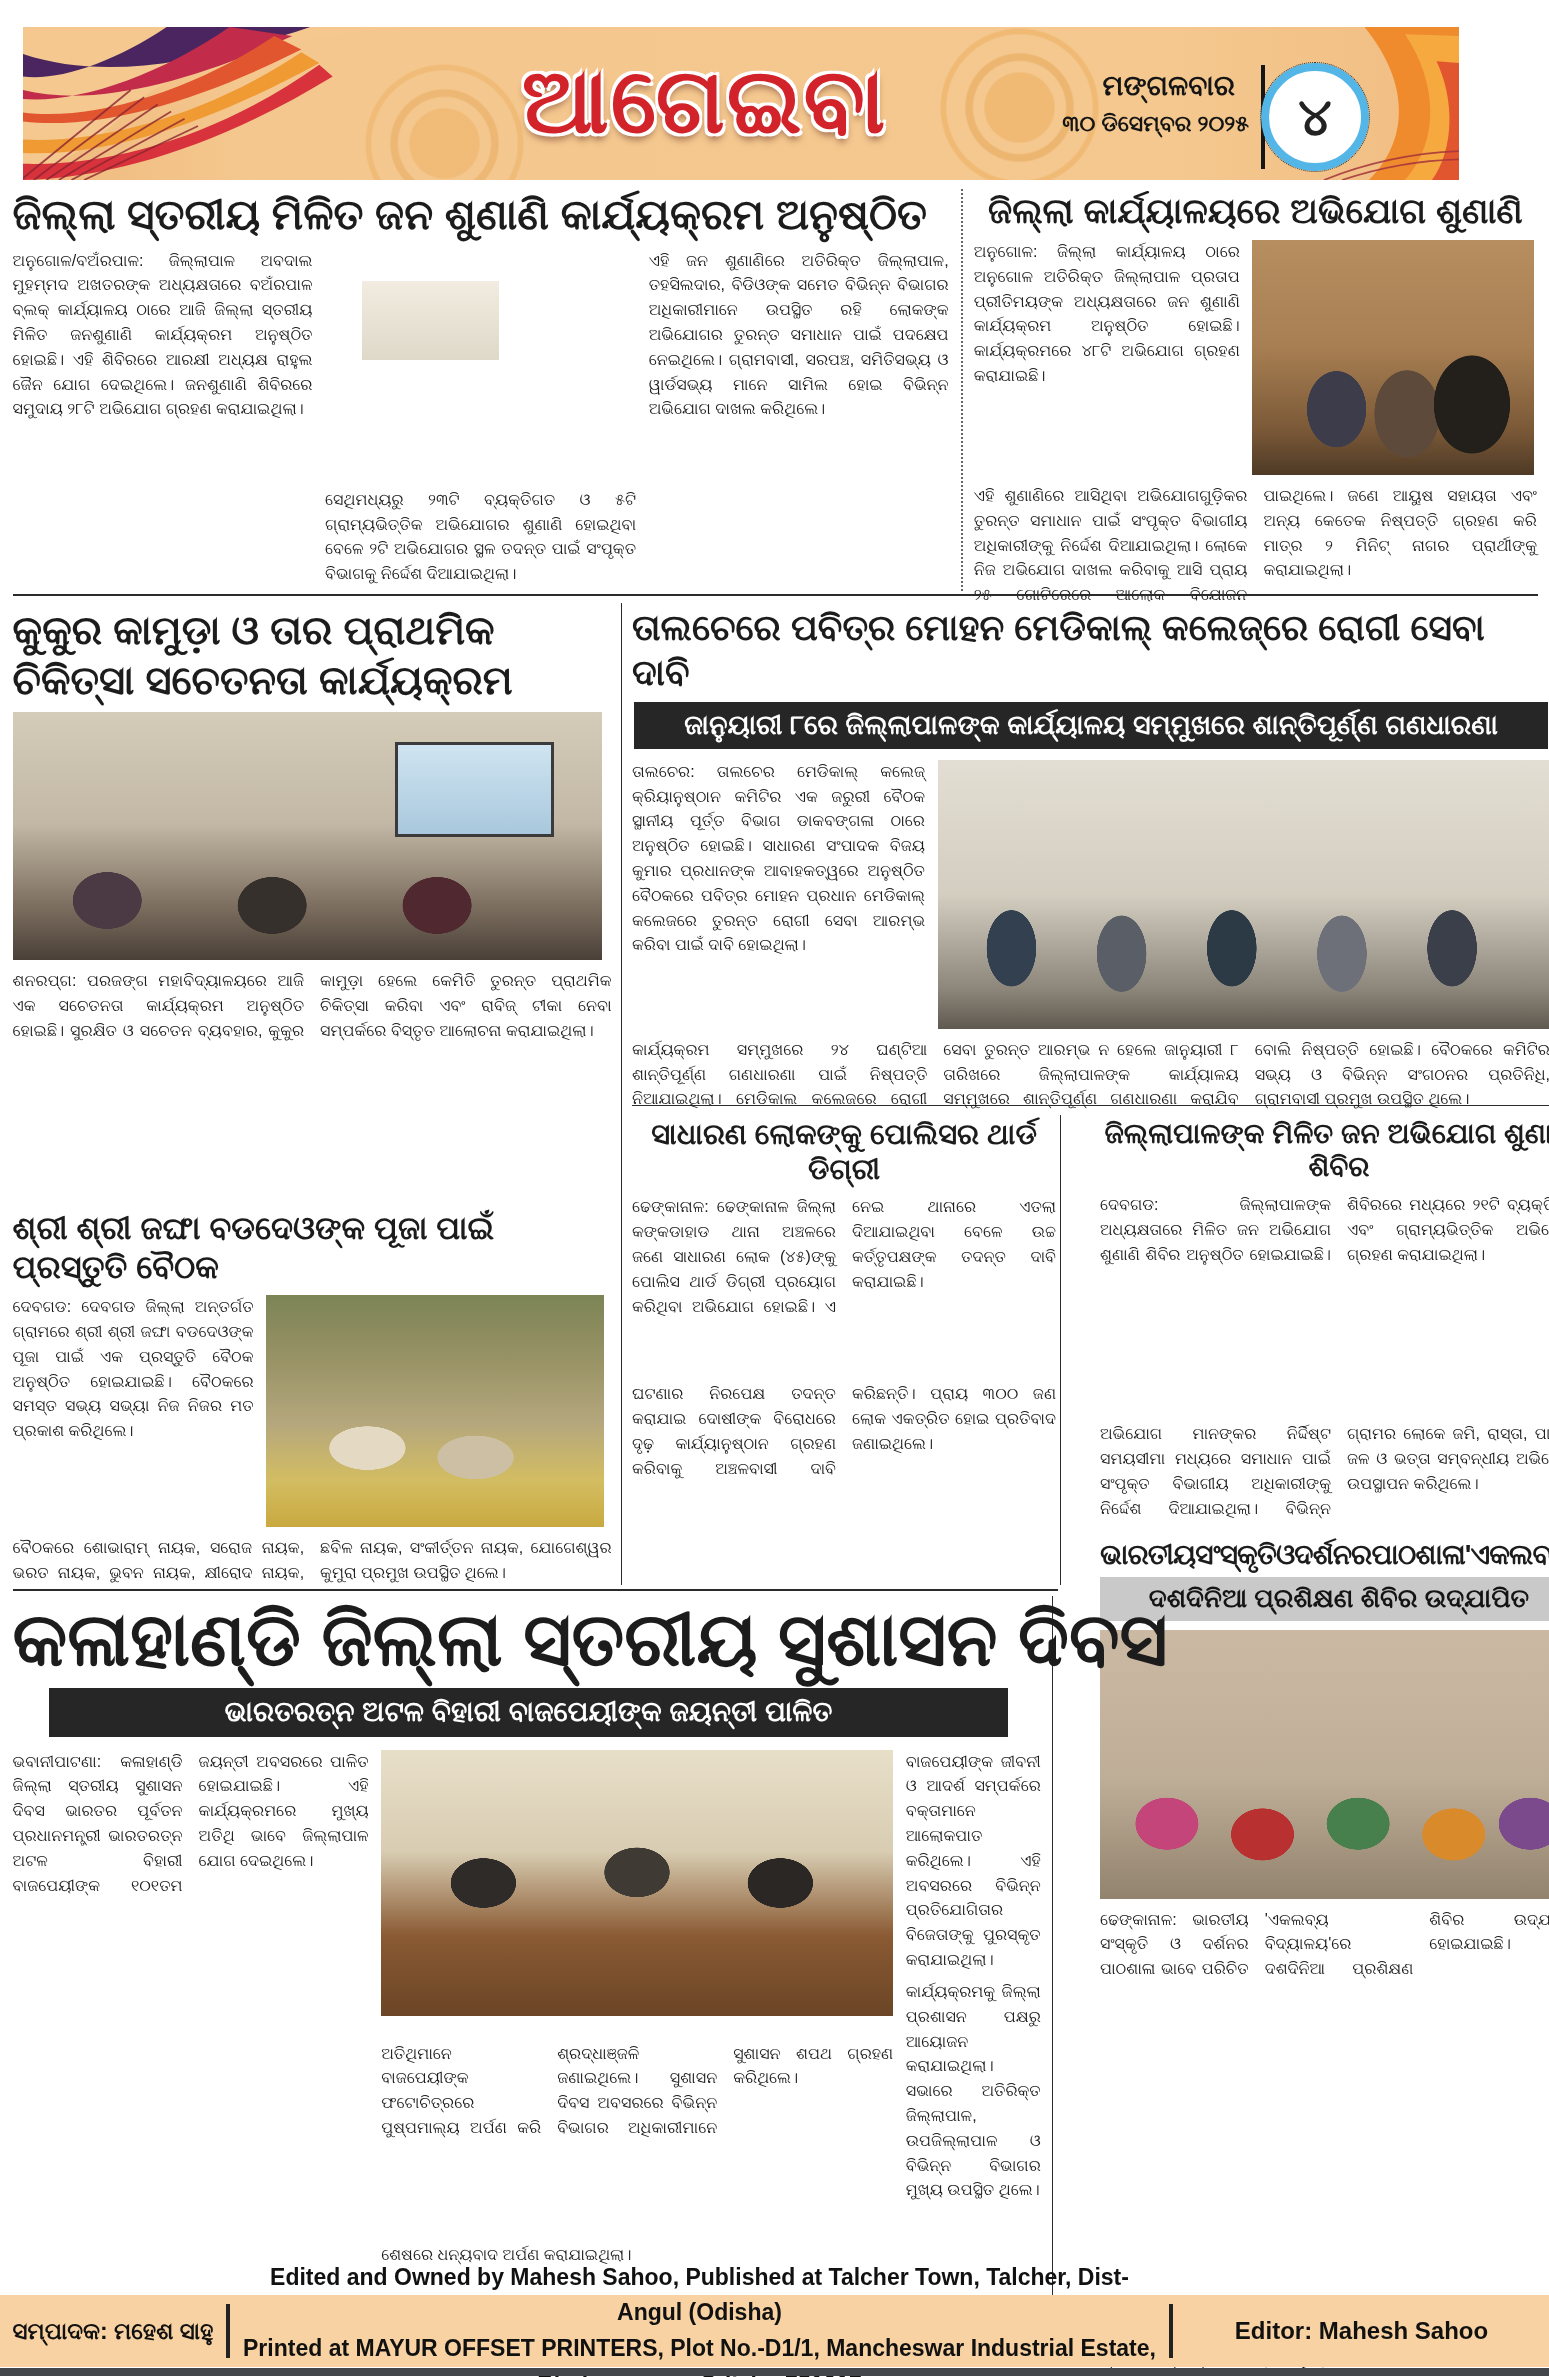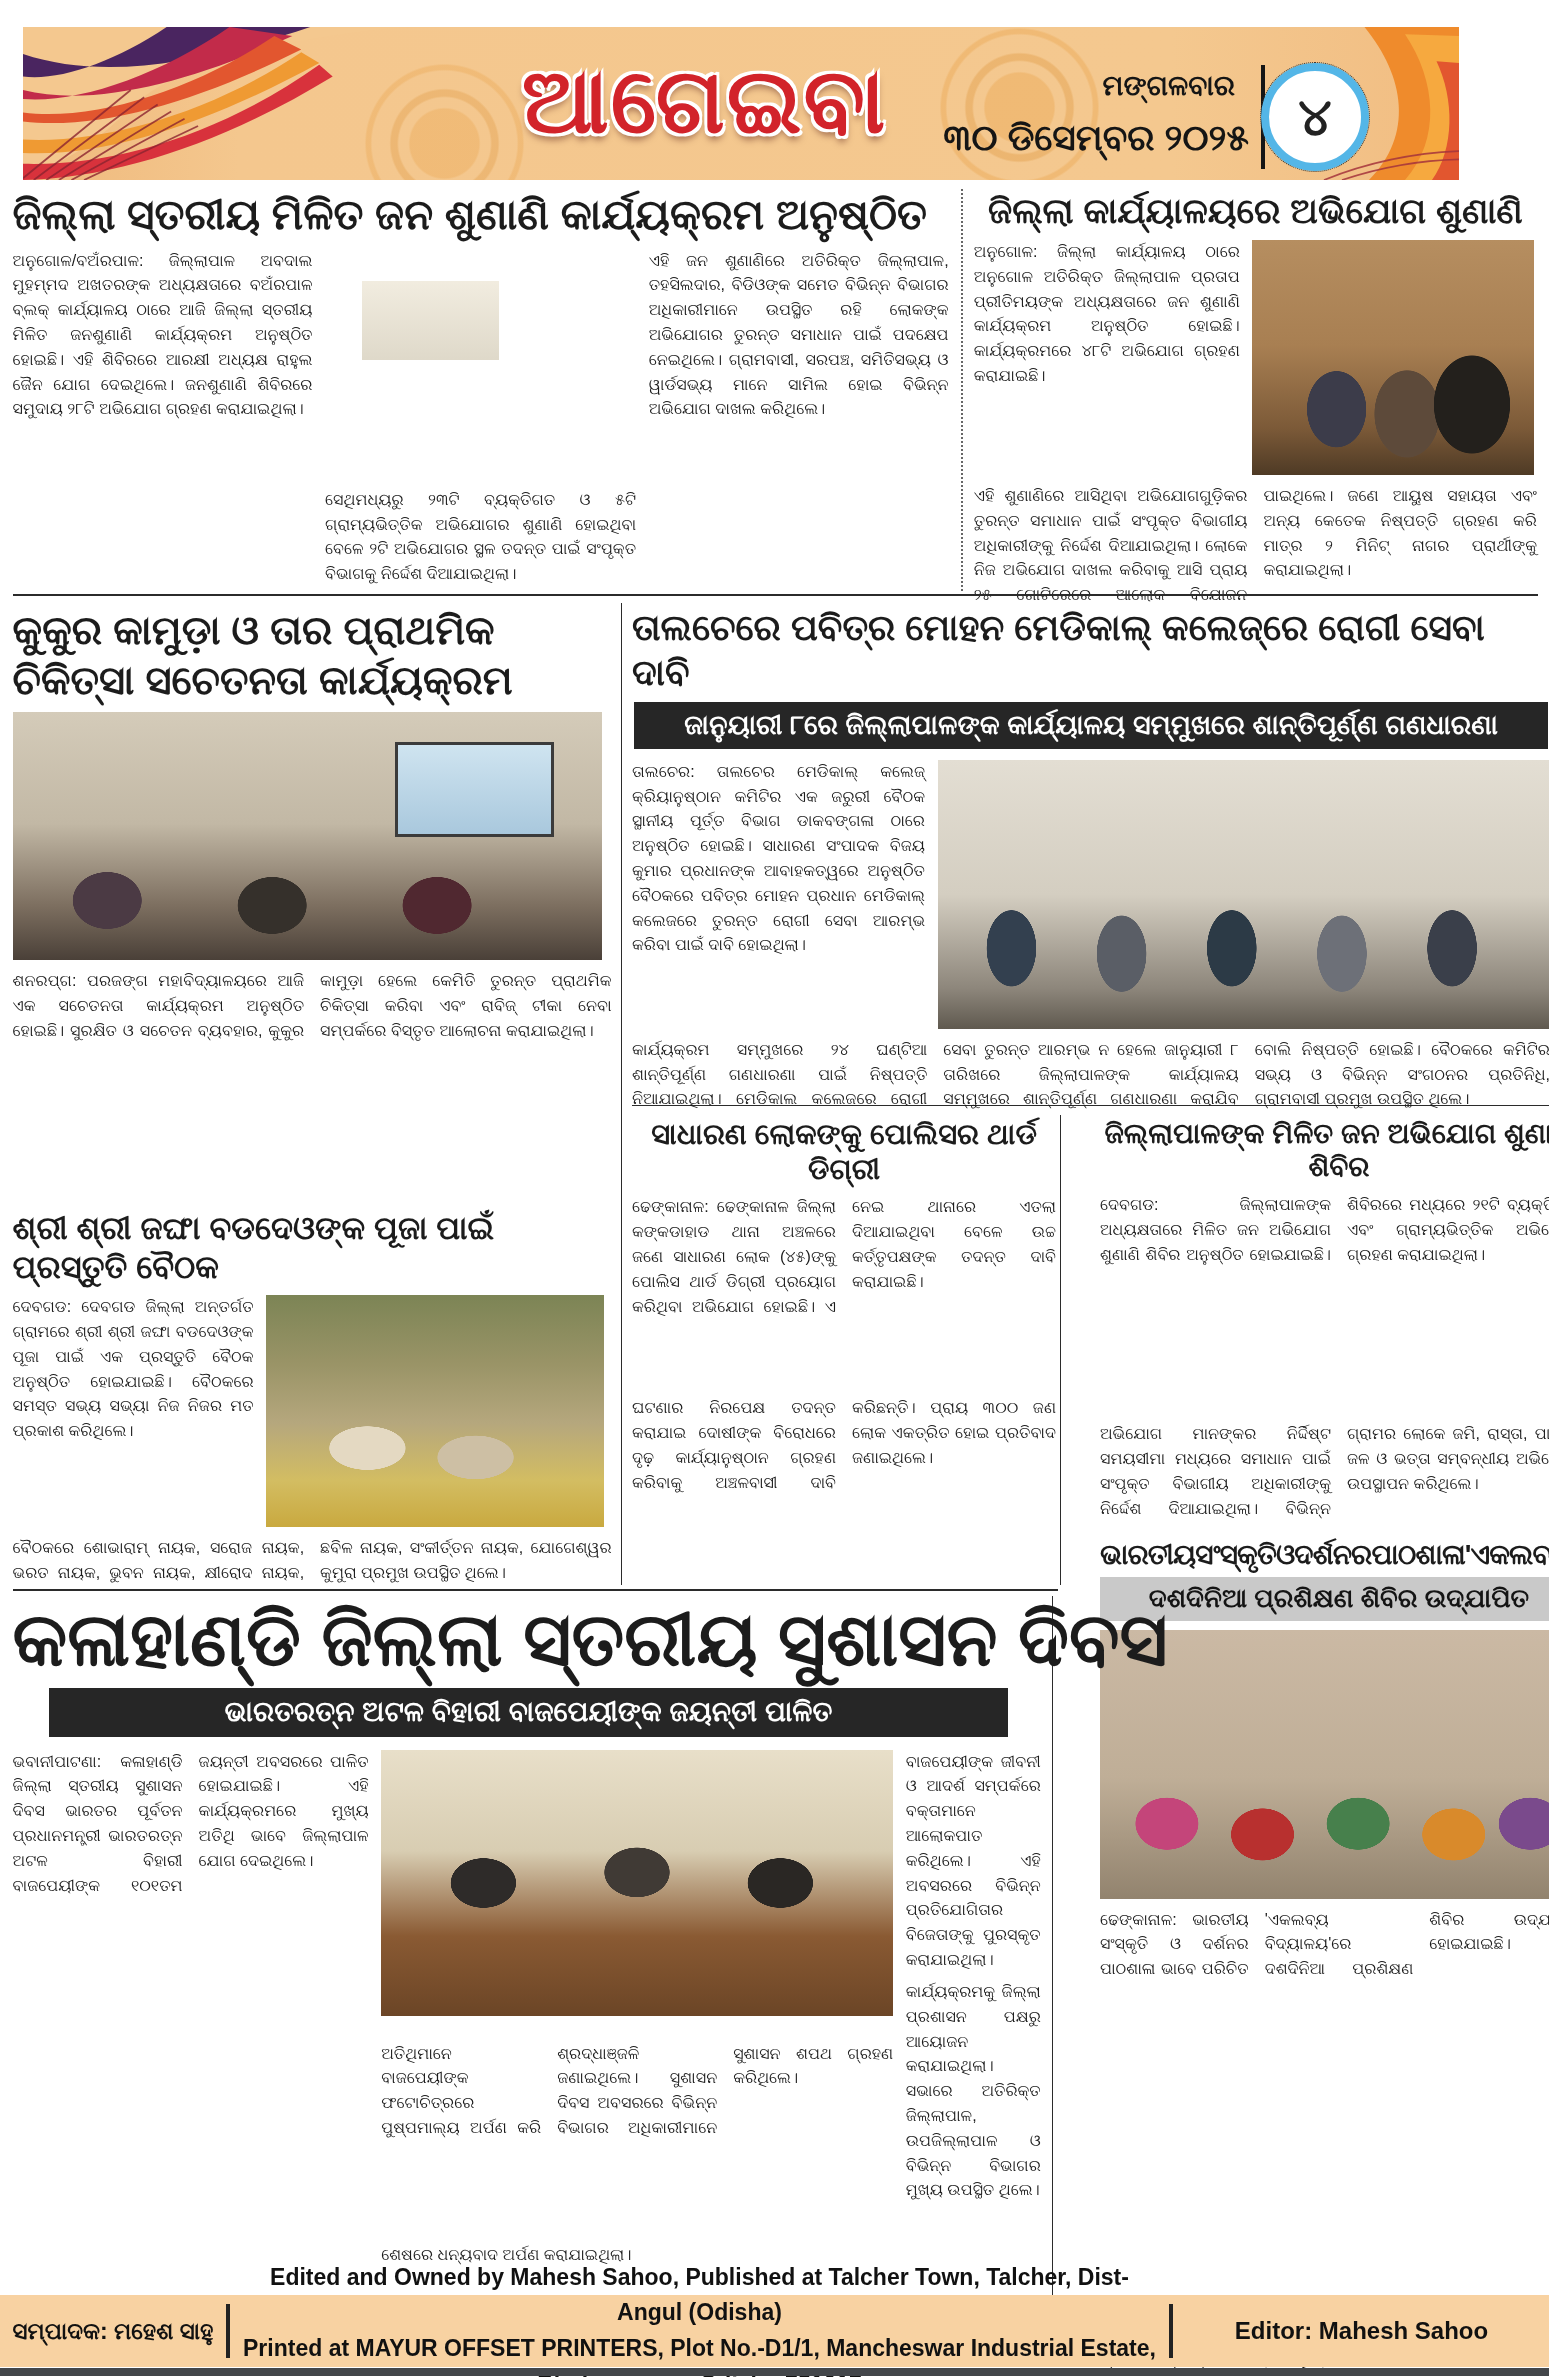--- a/index.html
+++ b/index.html
@@ -15,21 +15,21 @@
             opacity:.35;}
   .masthead::after{content:"";position:absolute;right:305px;top:-54px;width:269px;height:269px;border-radius:50%;
             background:radial-gradient(circle,#eaa54e 0 18%,transparent 19% 24%,#e09a43 25% 28%,transparent 29% 38%,#eaa54e 39% 41%,transparent 42%);
             opacity:.4;}
   .mast-wave{position:absolute;left:0;top:0;height:153px;width:386px;}
   .mast-flame{position:absolute;right:0;top:0;height:153px;width:189px;}
   .mast-title{position:absolute;left:50%;top:23px;transform:translateX(-60%);
               font-size:90px;font-weight:800;color:#d2232a;letter-spacing:1.8px;z-index:3;
               text-shadow:-2.7px -2.7px 0 #fff,2.7px -2.7px 0 #fff,-2.7px 2.7px 0 #fff,2.7px 2.7px 0 #fff,0 6.3px 7.2px rgba(70,10,10,.5);}
   .mast-day{position:absolute;right:224px;top:43px;font-size:28px;font-weight:700;color:#151515;z-index:3;}
-  .mast-date{position:absolute;right:210px;top:90px;font-size:36px;font-weight:700;color:#151515;z-index:3;}
+  .mast-date{position:absolute;right:210px;top:84px;font-size:22px;font-weight:700;color:#151515;z-index:3;}
   .mast-divider{position:absolute;right:194px;top:38px;width:3.6px;height:104px;background:#151515;z-index:3;}
   .mast-page-circle{position:absolute;right:90px;top:36px;width:92px;height:92px;border-radius:50%;
               background:#ffffff;border:8px solid #54b6e7;outline:1.8px dotted #333;
               display:flex;align-items:center;justify-content:center;
               font-size:52px;font-weight:700;color:#222;z-index:3;}
 
   
   .h-xl{font-size:42px;font-weight:700;line-height:1.12;text-align:left;margin:1.8px 0 10.8px 0;}
   .h-lg{font-size:35px;font-weight:700;line-height:1.15;text-align:center;margin:1.8px 0 9px 0;}
   .h-md{font-size:36px;font-weight:700;line-height:1.25;text-align:left;margin:1.8px 0 7.2px 0;}
@@ -193,21 +193,21 @@
     <div class="flexrow">
       <div class="body-text" style="width:293px;">ତାଲଚେର: ତାଲଚେର ମେଡିକାଲ୍ କଲେଜ୍ କ୍ରିୟାନୁଷ୍ଠାନ କମିଟିର ଏକ ଜରୁରୀ ବୈଠକ ସ୍ଥାନୀୟ ପୂର୍ତ୍ତ ବିଭାଗ ଡାକବଙ୍ଗଳା ଠାରେ ଅନୁଷ୍ଠିତ ହୋଇଛି। ସାଧାରଣ ସଂପାଦକ ବିଜୟ କୁମାର ପ୍ରଧାନଙ୍କ ଆବାହକତ୍ୱରେ ଅନୁଷ୍ଠିତ ବୈଠକରେ ପବିତ୍ର ମୋହନ ପ୍ରଧାନ ମେଡିକାଲ୍ କଲେଜରେ ତୁରନ୍ତ ରୋଗୀ ସେବା ଆରମ୍ଭ କରିବା ପାଇଁ ଦାବି ହୋଇଥିଲା।</div>
       <div class="photo ph-group" style="flex:1;height:269px;"></div>
     </div>
     <div class="body-text cols-3" style="margin-top:9px;">କାର୍ଯ୍ୟକ୍ରମ ସମ୍ମୁଖରେ ୨୪ ଘଣ୍ଟିଆ ଶାନ୍ତିପୂର୍ଣ୍ଣ ଗଣଧାରଣା ପାଇଁ ନିଷ୍ପତ୍ତି ନିଆଯାଇଥିଲା। ମେଡିକାଲ କଲେଜରେ ରୋଗୀ ସେବା ତୁରନ୍ତ ଆରମ୍ଭ ନ ହେଲେ ଜାନୁୟାରୀ ୮ ତାରିଖରେ ଜିଲ୍ଲାପାଳଙ୍କ କାର୍ଯ୍ୟାଳୟ ସମ୍ମୁଖରେ ଶାନ୍ତିପୂର୍ଣ୍ଣ ଗଣଧାରଣା କରାଯିବ ବୋଲି ନିଷ୍ପତ୍ତି ହୋଇଛି। ବୈଠକରେ କମିଟିର ସଭ୍ୟ ଓ ବିଭିନ୍ନ ସଂଗଠନର ପ୍ରତିନିଧି, ଗ୍ରାମବାସୀ ପ୍ରମୁଖ ଉପସ୍ଥିତ ଥିଲେ।</div>
   </div>
 
   <div id="c1" class="abs">
     <div class="h-sm" style="font-size:29px;">ସାଧାରଣ ଲୋକଙ୍କୁ ପୋଲିସର ଥାର୍ଡ ଡିଗ୍ରୀ</div>
     <div class="body-text cols-2" style="height:180px;">ଢେଙ୍କାନାଳ: ଢେଙ୍କାନାଳ ଜିଲ୍ଲା କଙ୍କଡାହାଡ ଥାନା ଅଞ୍ଚଳରେ ଜଣେ ସାଧାରଣ ଲୋକ (୪୫)ଙ୍କୁ ପୋଲିସ ଥାର୍ଡ ଡିଗ୍ରୀ ପ୍ରୟୋଗ କରିଥିବା ଅଭିଯୋଗ ହୋଇଛି। ଏ ନେଇ ଥାନାରେ ଏତଲା ଦିଆଯାଇଥିବା ବେଳେ ଉଚ୍ଚ କର୍ତ୍ତୃପକ୍ଷଙ୍କ ତଦନ୍ତ ଦାବି କରାଯାଇଛି।</div>
-    <div class="body-text cols-2" style="margin-top:21px;">ଘଟଣାର ନିରପେକ୍ଷ ତଦନ୍ତ କରାଯାଇ ଦୋଷୀଙ୍କ ବିରୋଧରେ ଦୃଢ଼ କାର୍ଯ୍ୟାନୁଷ୍ଠାନ ଗ୍ରହଣ କରିବାକୁ ଅଞ୍ଚଳବାସୀ ଦାବି କରିଛନ୍ତି। ପ୍ରାୟ ୩୦୦ ଜଣ ଲୋକ ଏକତ୍ରିତ ହୋଇ ପ୍ରତିବାଦ ଜଣାଇଥିଲେ।</div>
+    <div class="body-text cols-2" style="margin-top:7px;">ଘଟଣାର ନିରପେକ୍ଷ ତଦନ୍ତ କରାଯାଇ ଦୋଷୀଙ୍କ ବିରୋଧରେ ଦୃଢ଼ କାର୍ଯ୍ୟାନୁଷ୍ଠାନ ଗ୍ରହଣ କରିବାକୁ ଅଞ୍ଚଳବାସୀ ଦାବି କରିଛନ୍ତି। ପ୍ରାୟ ୩୦୦ ଜଣ ଲୋକ ଏକତ୍ରିତ ହୋଇ ପ୍ରତିବାଦ ଜଣାଇଥିଲେ।</div>
   </div>
 
   <div id="c2" class="abs">
     <div class="h-sm" style="font-size:28px;">ଜିଲ୍ଲାପାଳଙ୍କ ମିଳିତ ଜନ ଅଭିଯୋଗ ଶୁଣାଣି ଶିବିର</div>
     <div class="body-text cols-2" style="height:224px;">ଦେବଗଡ: ଜିଲ୍ଲାପାଳଙ୍କ ଅଧ୍ୟକ୍ଷତାରେ ମିଳିତ ଜନ ଅଭିଯୋଗ ଶୁଣାଣି ଶିବିର ଅନୁଷ୍ଠିତ ହୋଇଯାଇଛି। ଶିବିରରେ ମଧ୍ୟରେ ୨୧ଟି ବ୍ୟକ୍ତିଗତ ଏବଂ ଗ୍ରାମ୍ୟଭିତ୍ତିକ ଅଭିଯୋଗ ଗ୍ରହଣ କରାଯାଇଥିଲା।</div>
     <div class="body-text cols-2" style="margin-top:5.4px;height:108px;">ଅଭିଯୋଗ ମାନଙ୍କର ନିର୍ଦ୍ଦିଷ୍ଟ ସମୟସୀମା ମଧ୍ୟରେ ସମାଧାନ ପାଇଁ ସଂପୃକ୍ତ ବିଭାଗୀୟ ଅଧିକାରୀଙ୍କୁ ନିର୍ଦ୍ଦେଶ ଦିଆଯାଇଥିଲା। ବିଭିନ୍ନ ଗ୍ରାମର ଲୋକେ ଜମି, ରାସ୍ତା, ପାନୀୟ ଜଳ ଓ ଭତ୍ତା ସମ୍ବନ୍ଧୀୟ ଅଭିଯୋଗ ଉପସ୍ଥାପନ କରିଥିଲେ।</div>
 
     <div class="h-cram">ଭାରତୀୟସଂସ୍କୃତିଓଦର୍ଶନରପାଠଶାଳା'ଏକଲବ୍ୟବିଦ୍ୟାଳୟ</div>
     <div class="bar-gray">ଦଶଦିନିଆ ପ୍ରଶିକ୍ଷଣ ଶିବିର ଉଦ୍‌ଯାପିତ</div>
     <div class="photo ph-women" style="width:478px;height:269px;margin-bottom:9px;"></div>

